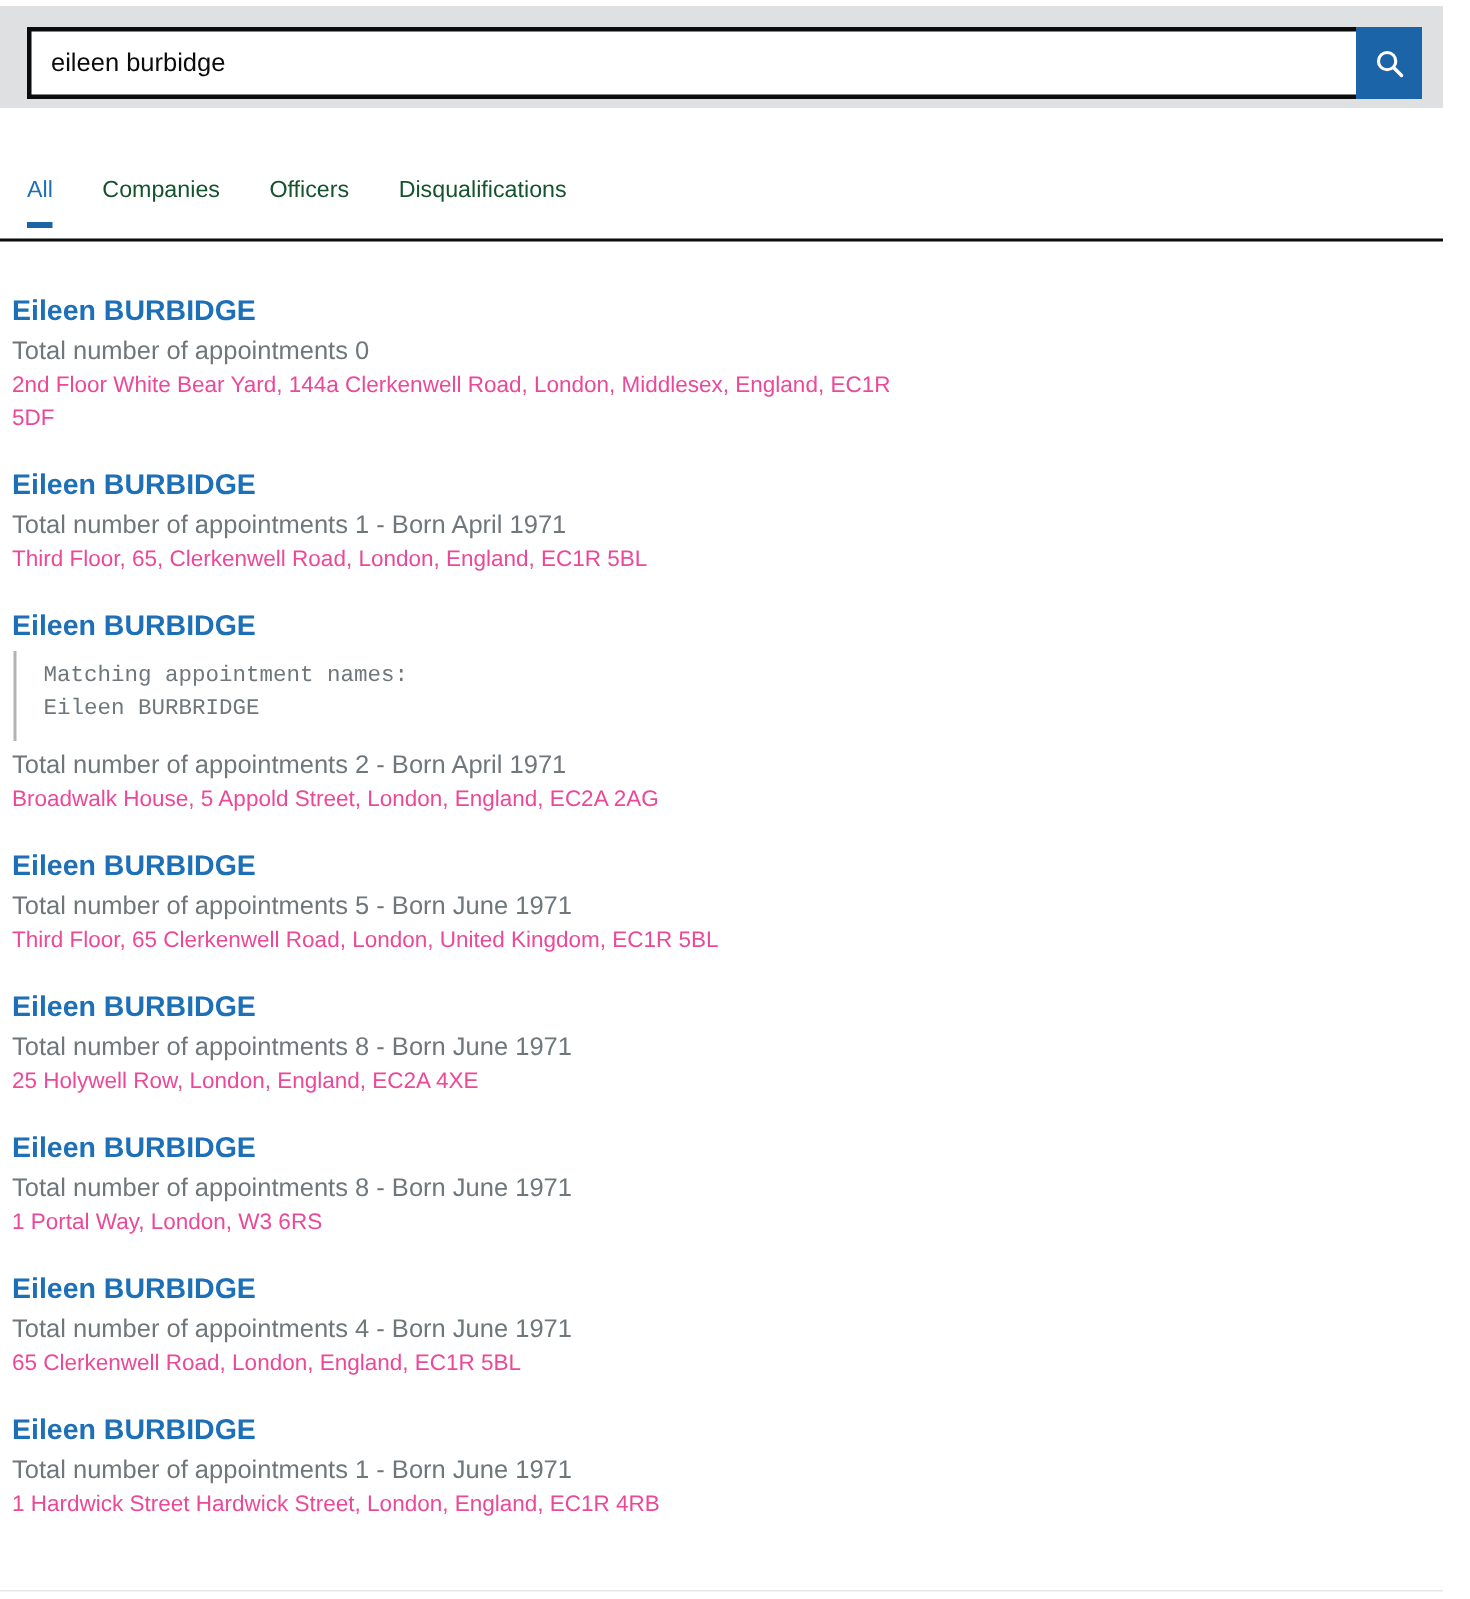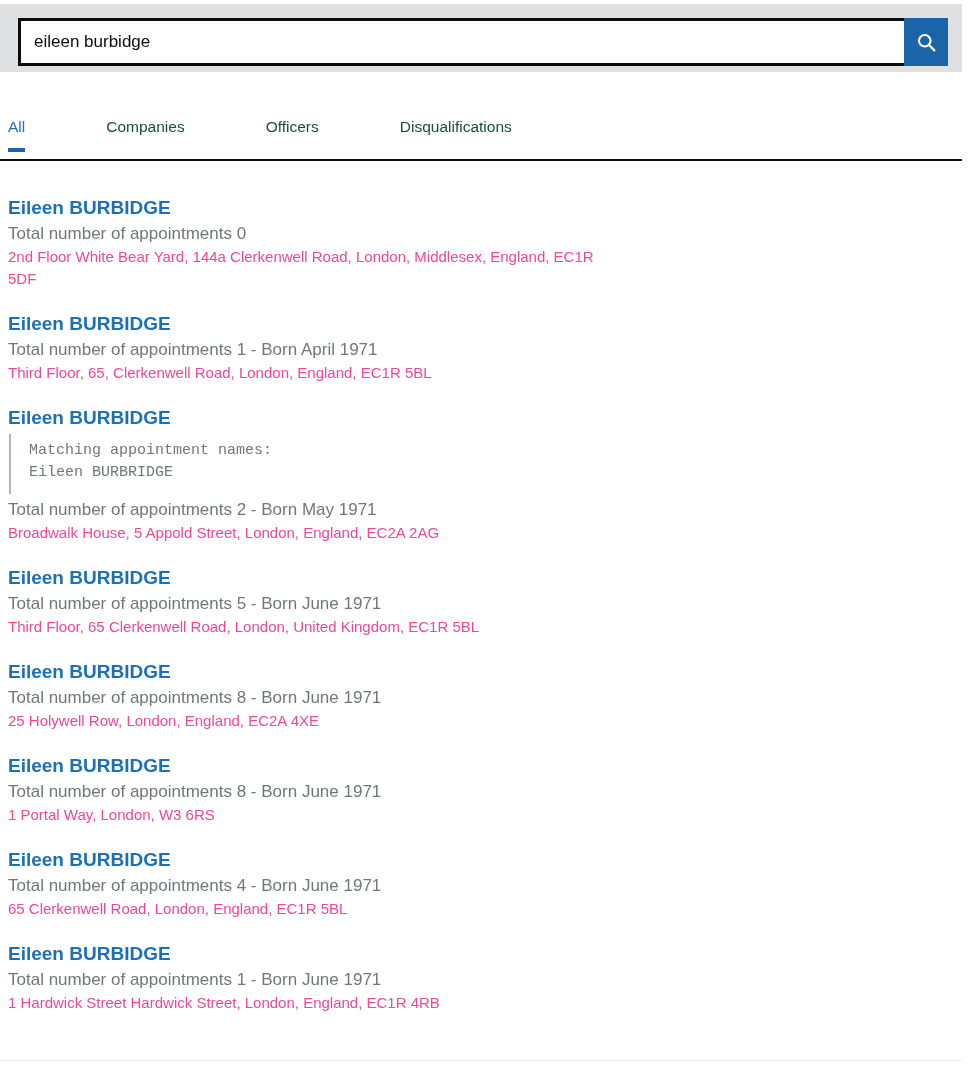--- a/index.html
+++ b/index.html
@@ -72,24 +72,23 @@
   
   .tabs-wrap {
     position: absolute;
     left: 0;
     top: 118px;
     width: 968px;
   }
   .tabs {
     display: flex;
     align-items: flex-end;
-    padding-left: 8px;
+    padding-left: 18px;
     list-style: none;
     margin: 0;
-    gap: 48px;
   }
   .tab {
     font-size: 15.5px;
     line-height: 18px;
     color: #14532d;
     padding: 0 0 12px 0;
     margin-right: 33px;
     cursor: pointer;
     white-space: nowrap;
     border-bottom: 4px solid transparent;
@@ -221,21 +220,21 @@
     <div class="result-meta">Total number of appointments 1 - Born April 1971</div>
     <div class="result-address">Third Floor, 65, Clerkenwell Road, London, England, EC1R 5BL</div>
   </div>
 
   <div class="result">
     <a class="result-title">Eileen BURBIDGE</a>
     <div class="matching-block">
       <div class="matching-label">Matching appointment names:</div>
       <div class="matching-name">Eileen BURBRIDGE</div>
     </div>
-    <div class="result-meta">Total number of appointments 2 - Born May 1971</div>
+    <div class="result-meta">Total number of appointments 2 - Born April 1971</div>
     <div class="result-address">Broadwalk House, 5 Appold Street, London, England, EC2A 2AG</div>
   </div>
 
   <div class="result">
     <a class="result-title">Eileen BURBIDGE</a>
     <div class="result-meta">Total number of appointments 5 - Born June 1971</div>
     <div class="result-address">Third Floor, 65 Clerkenwell Road, London, United Kingdom, EC1R 5BL</div>
   </div>
 
   <div class="result">

